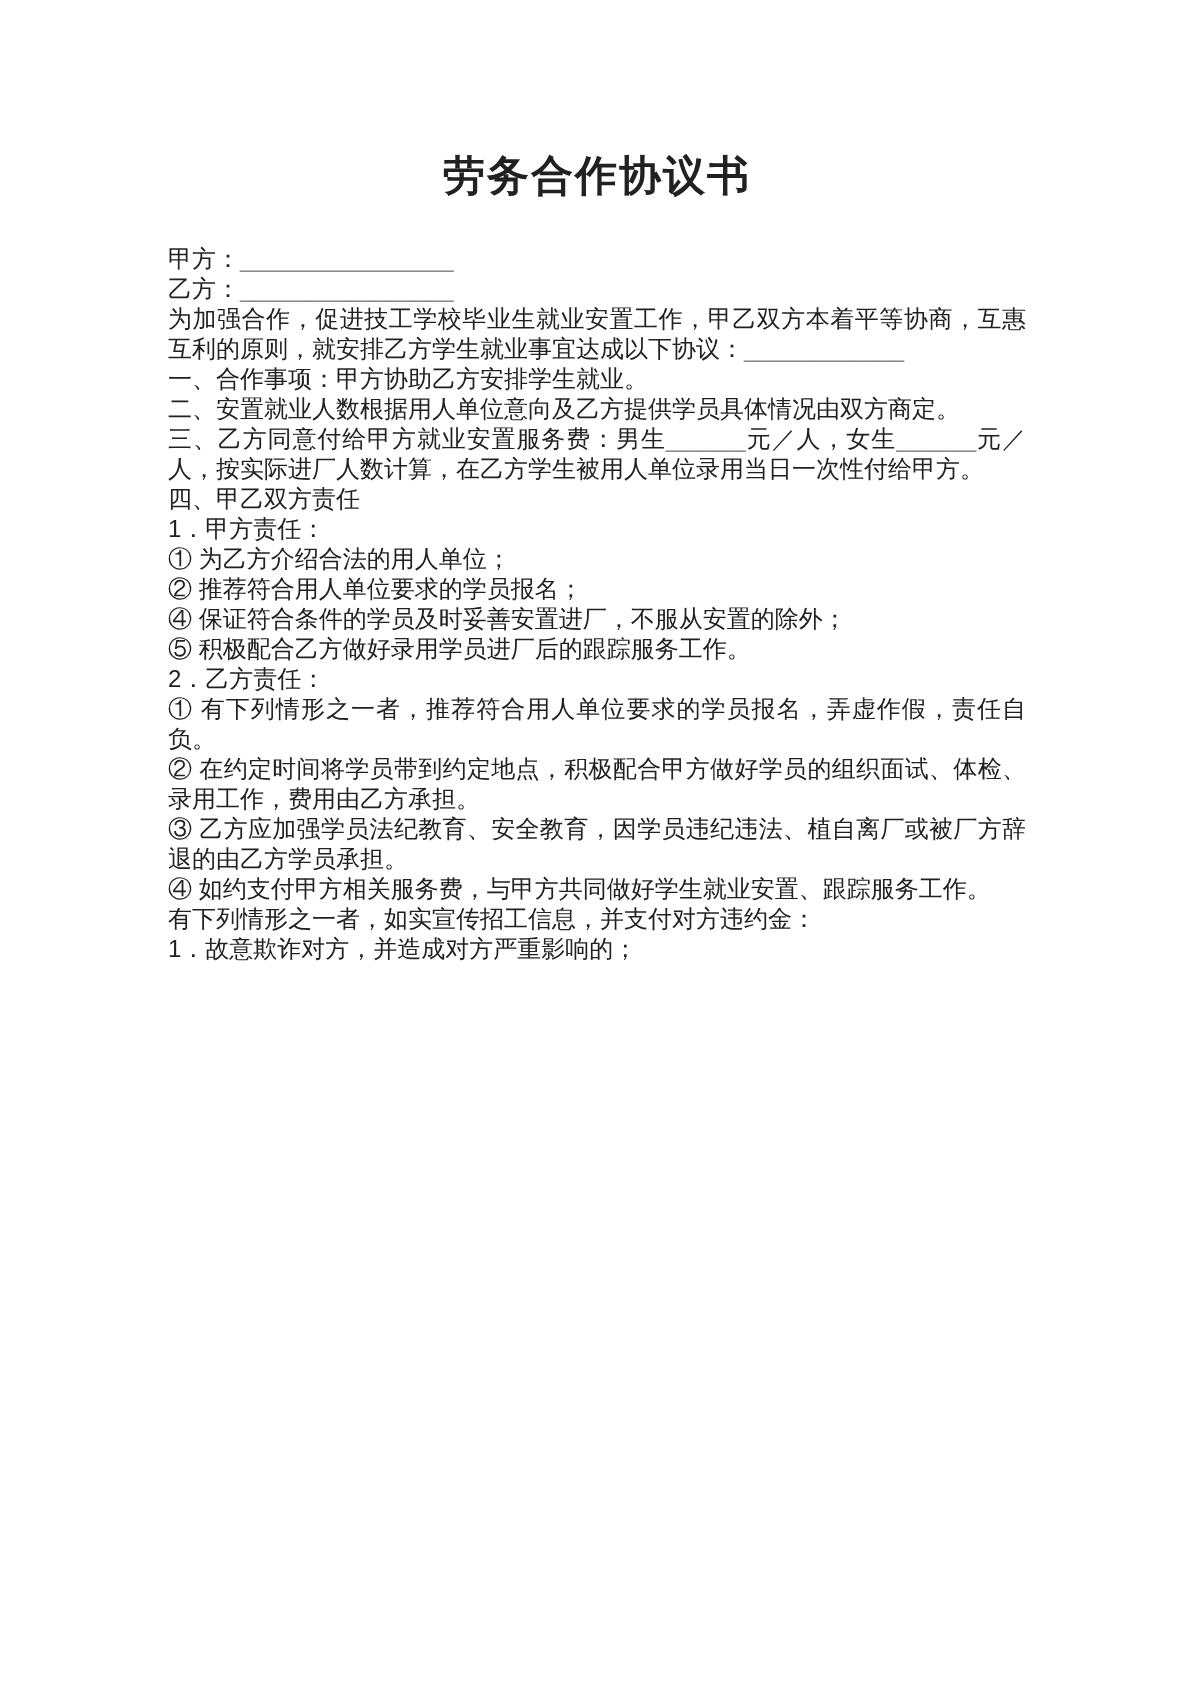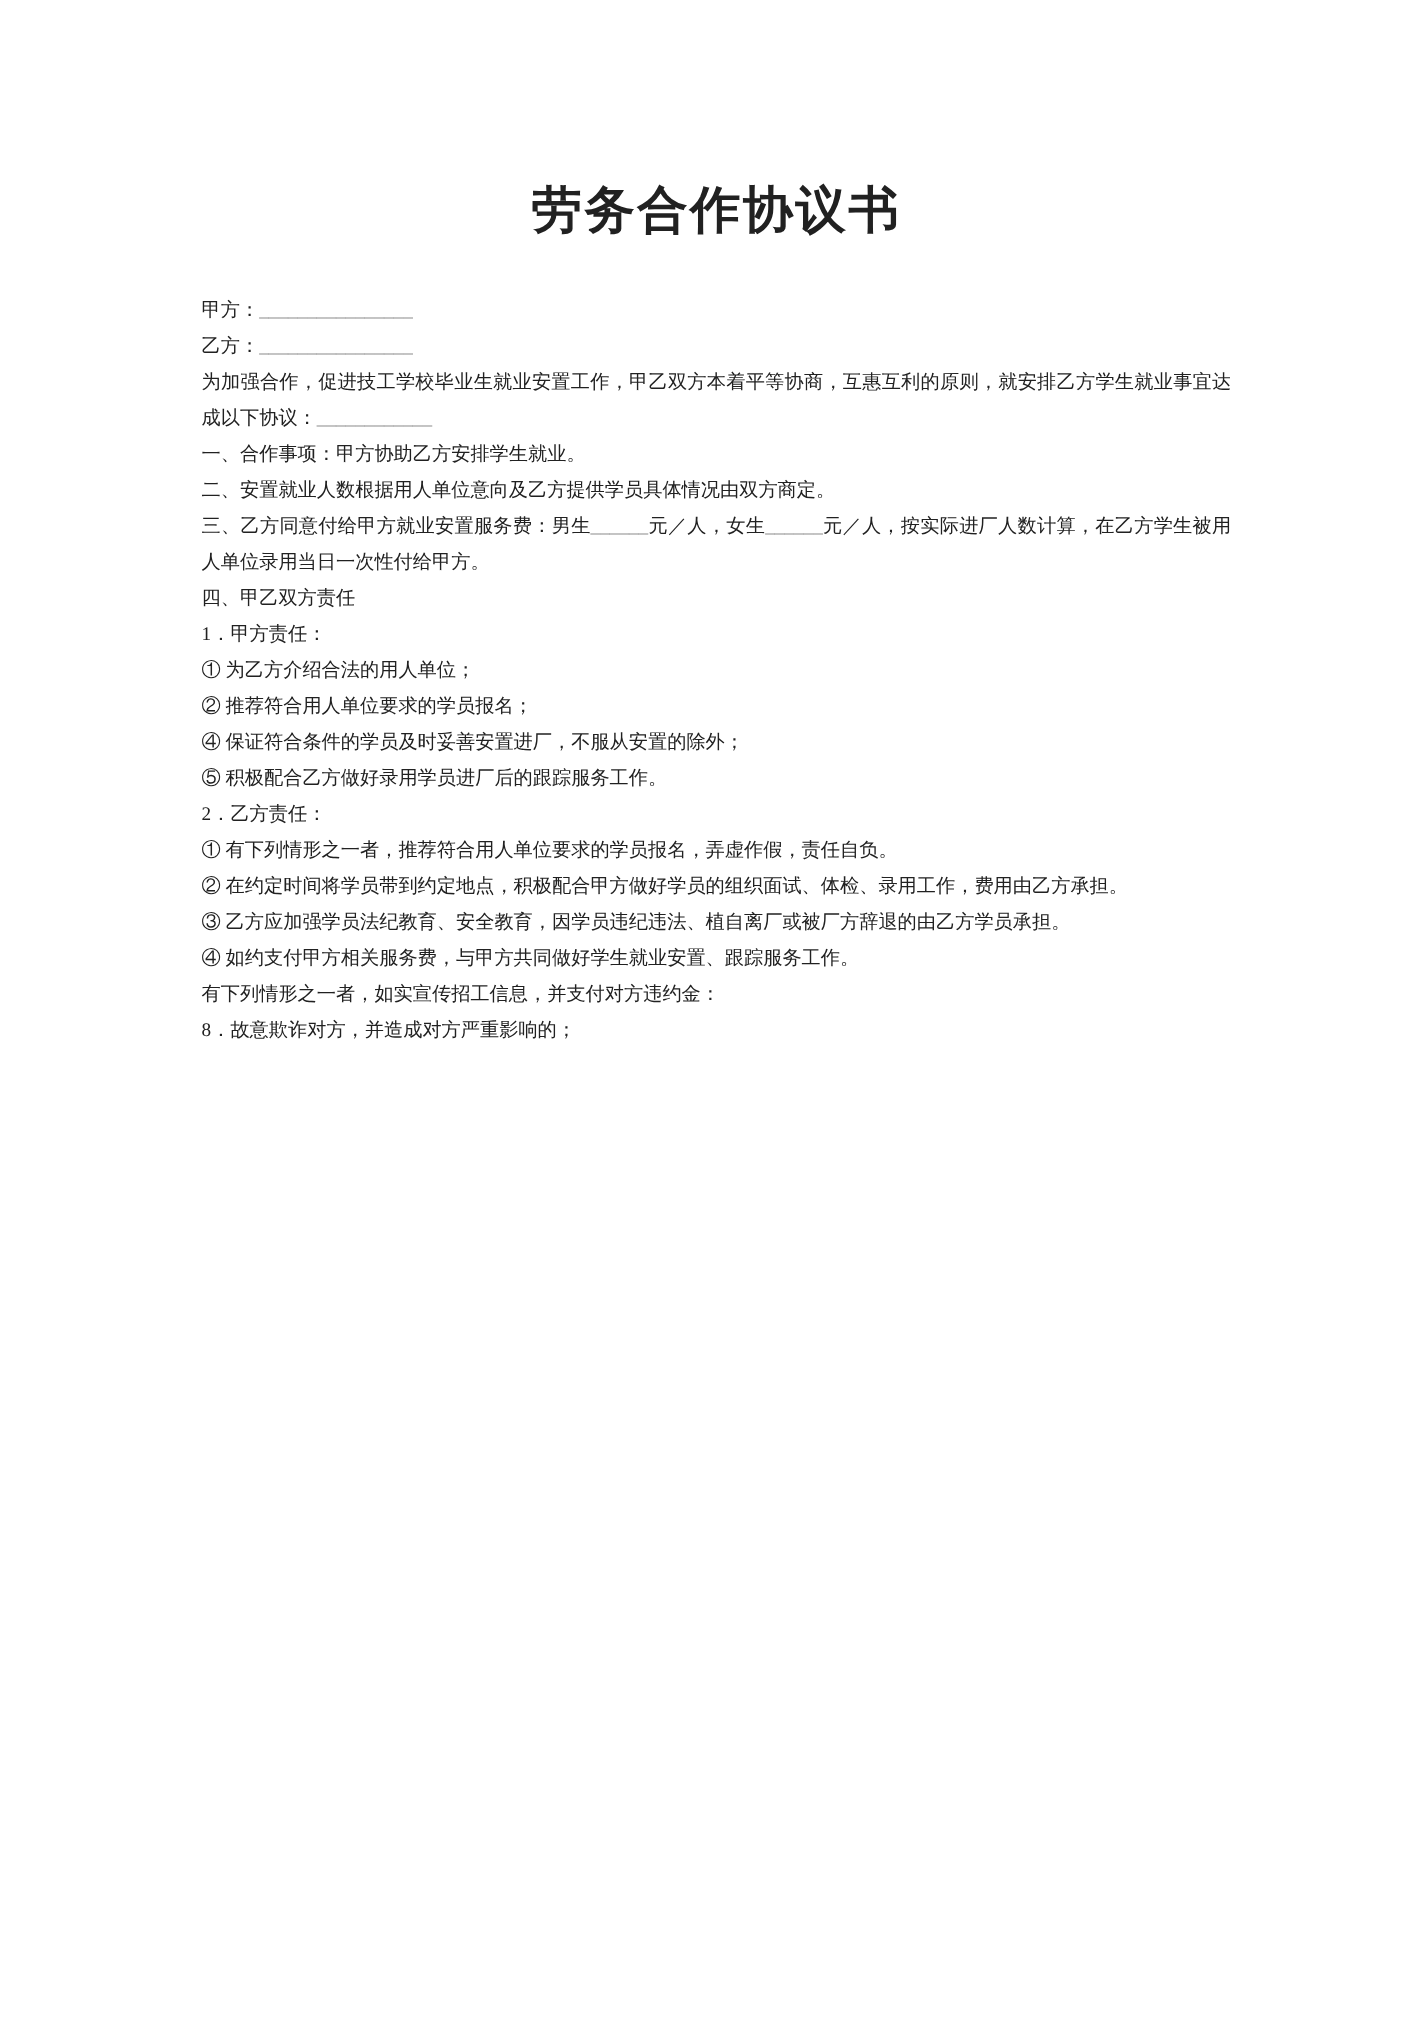--- a/index.html
+++ b/index.html
@@ -2,35 +2,35 @@
 <html><head>
 <meta charset="utf-8">
 <style>
   html, body { margin: 0; padding: 0; background: #ffffff; }
   .page {
     width: 1190px;
     height: 1621px;
     box-sizing: border-box;
     background: #ffffff;
     padding: 150px 164px 40px 168px;
-    font-family: Liberation Serif, serif;
+    font-family: Liberation Sans, sans-serif;
     color: #212121;
     overflow: hidden;
   }
   .title {
     font-size: 42px;
     line-height: 52px;
     font-weight: 700;
     text-align: center;
     margin: 0 0 42px 0;
     letter-spacing: 2px;
   }
   .page p {
     margin: 0;
-    font-size: 16px;
+    font-size: 24px;
     line-height: 30px;
     text-align: justify;
     word-break: normal;
   }
   .gap { margin-top: 32px; }
   .blank {
     color: #8a8a8a;
     white-space: nowrap;
   }
 </style>
@@ -63,15 +63,15 @@
 
   <p class="para gap">2．乙方责任：</p>
   <p class="para gap">① 有下列情形之一者，推荐符合用人单位要求的学员报名，弄虚作假，责任自负。</p>
   <p class="para gap">② 在约定时间将学员带到约定地点，积极配合甲方做好学员的组织面试、体检、录用工作，费用由乙方承担。</p>
   <p class="para gap">③ 乙方应加强学员法纪教育、安全教育，因学员违纪违法、植自离厂或被厂方辞退的由乙方学员承担。</p>
   <p class="para gap">④ 如约支付甲方相关服务费，与甲方共同做好学生就业安置、跟踪服务工作。</p>
 
 
   <p class="para gap">有下列情形之一者，如实宣传招工信息，并支付对方违约金：</p>
 
-  <p class="para gap">8．故意欺诈对方，并造成对方严重影响的；</p>
+  <p class="para gap">1．故意欺诈对方，并造成对方严重影响的；</p>
 
 </div>
 
 </body></html>

